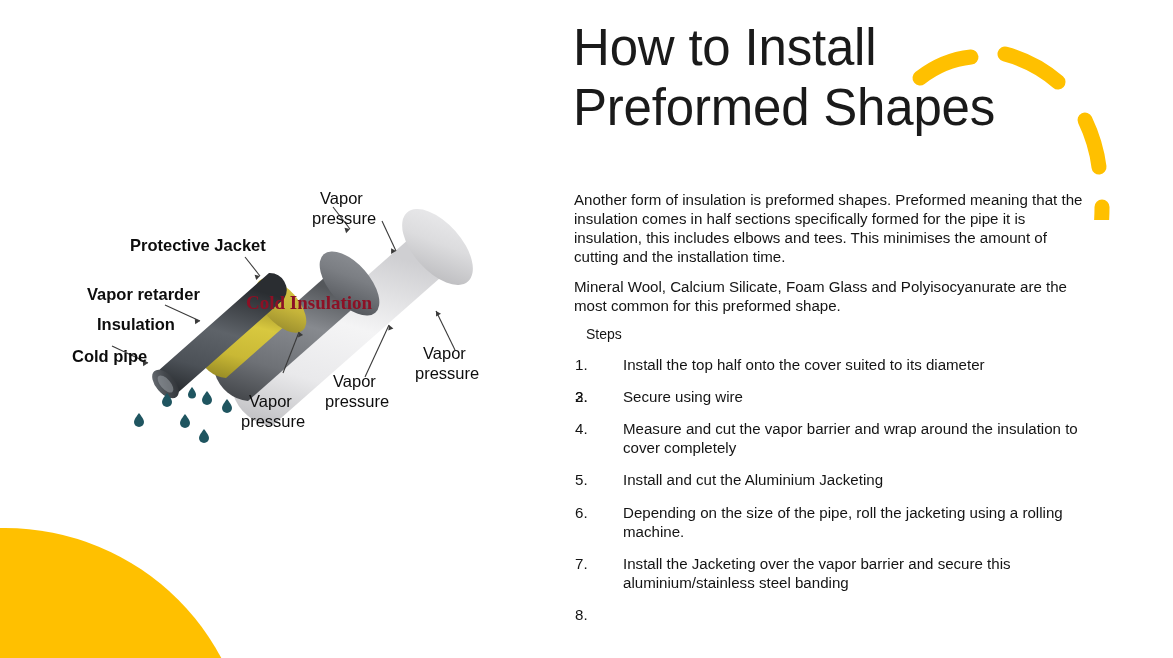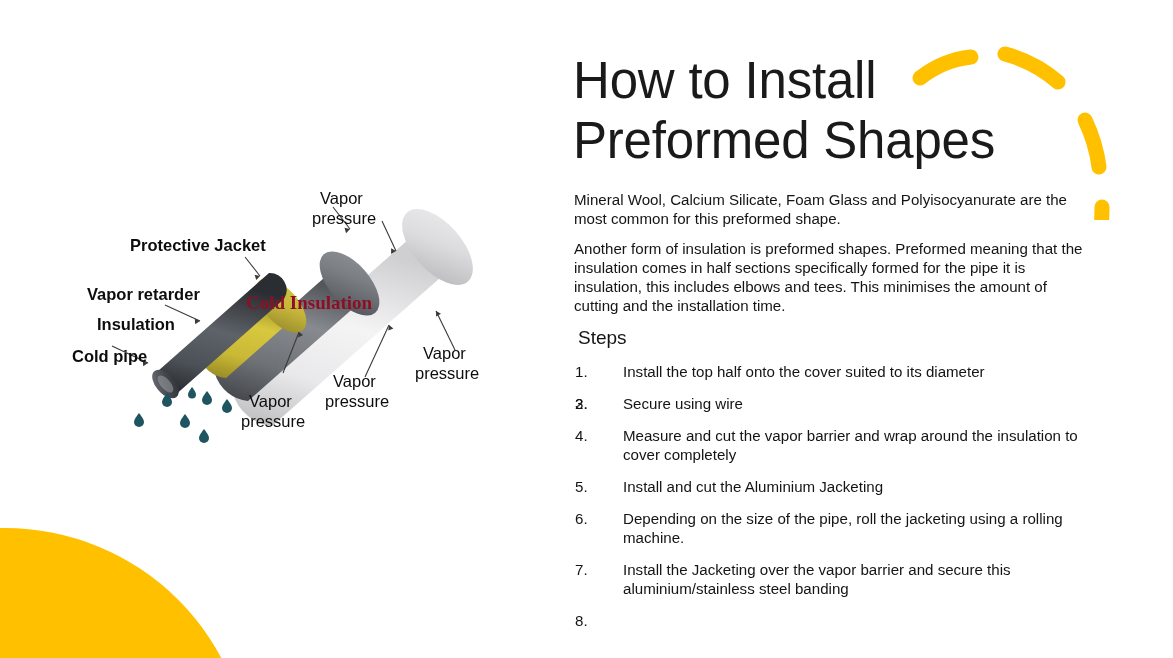--- a/index.html
+++ b/index.html
@@ -36,21 +36,21 @@
     top: 10px;
     width: 270px;
     height: 210px;
     pointer-events: none;
   }
 
   
   #title {
     position: absolute;
     left: 573px;
-    top: 51px;
+    top: 18px;
     width: 520px;
     font-size: 51px;
     line-height: 1.18;
     font-weight: 300;
     color: #1a1a1a;
     letter-spacing: -0.2px;
     white-space: pre-line;
   }
 
   
@@ -61,23 +61,23 @@
     width: 516px;
     color: #141414;
   }
   .para {
     font-size: 15.1px;
     line-height: 1.265;
     margin: 0 0 11px 0;
     text-align: left;
   }
   #steps-heading {
-    font-size: 19px;
+    font-size: 14px;
     line-height: 1.265;
-    margin: 0 0 11px 4px;
+    margin: 0 0 11px 12px;
   }
   ol#steps-list {
     list-style: none;
     margin: 0;
     padding: 0;
   }
   ol#steps-list li {
     position: relative;
     padding-left: 49px;
     font-size: 15.1px;
@@ -135,22 +135,22 @@
       <path d="M 110 44 Q 140 52 163 72"></path>
       <path d="M 190 110 Q 201 133 204 157"></path>
       <path d="M 207 197 Q 207 215 204 236"></path>
     </g>
   </svg>
 
   <div id="title">How to Install
 Preformed Shapes</div>
 
   <div id="content">
+    <p class="para">Another form of insulation is preformed shapes. Preformed meaning that the insulation comes in half sections specifically formed for the pipe it is insulation, this includes elbows and tees. This minimises the amount of cutting and the installation time.</p>
     <p class="para">Mineral Wool, Calcium Silicate, Foam Glass and Polyisocyanurate are the most common for this preformed shape.</p>
-    <p class="para">Another form of insulation is preformed shapes. Preformed meaning that the insulation comes in half sections specifically formed for the pipe it is insulation, this includes elbows and tees. This minimises the amount of cutting and the installation time.</p>
     <div id="steps-heading">Steps</div>
     <ol id="steps-list">
       <li>
         <span class="num">1.</span>
         <span class="txt">Install the top half onto the cover suited to its diameter</span>
       </li>
       <li>
         <span class="num">2.</span>
       </li>
       <li>

